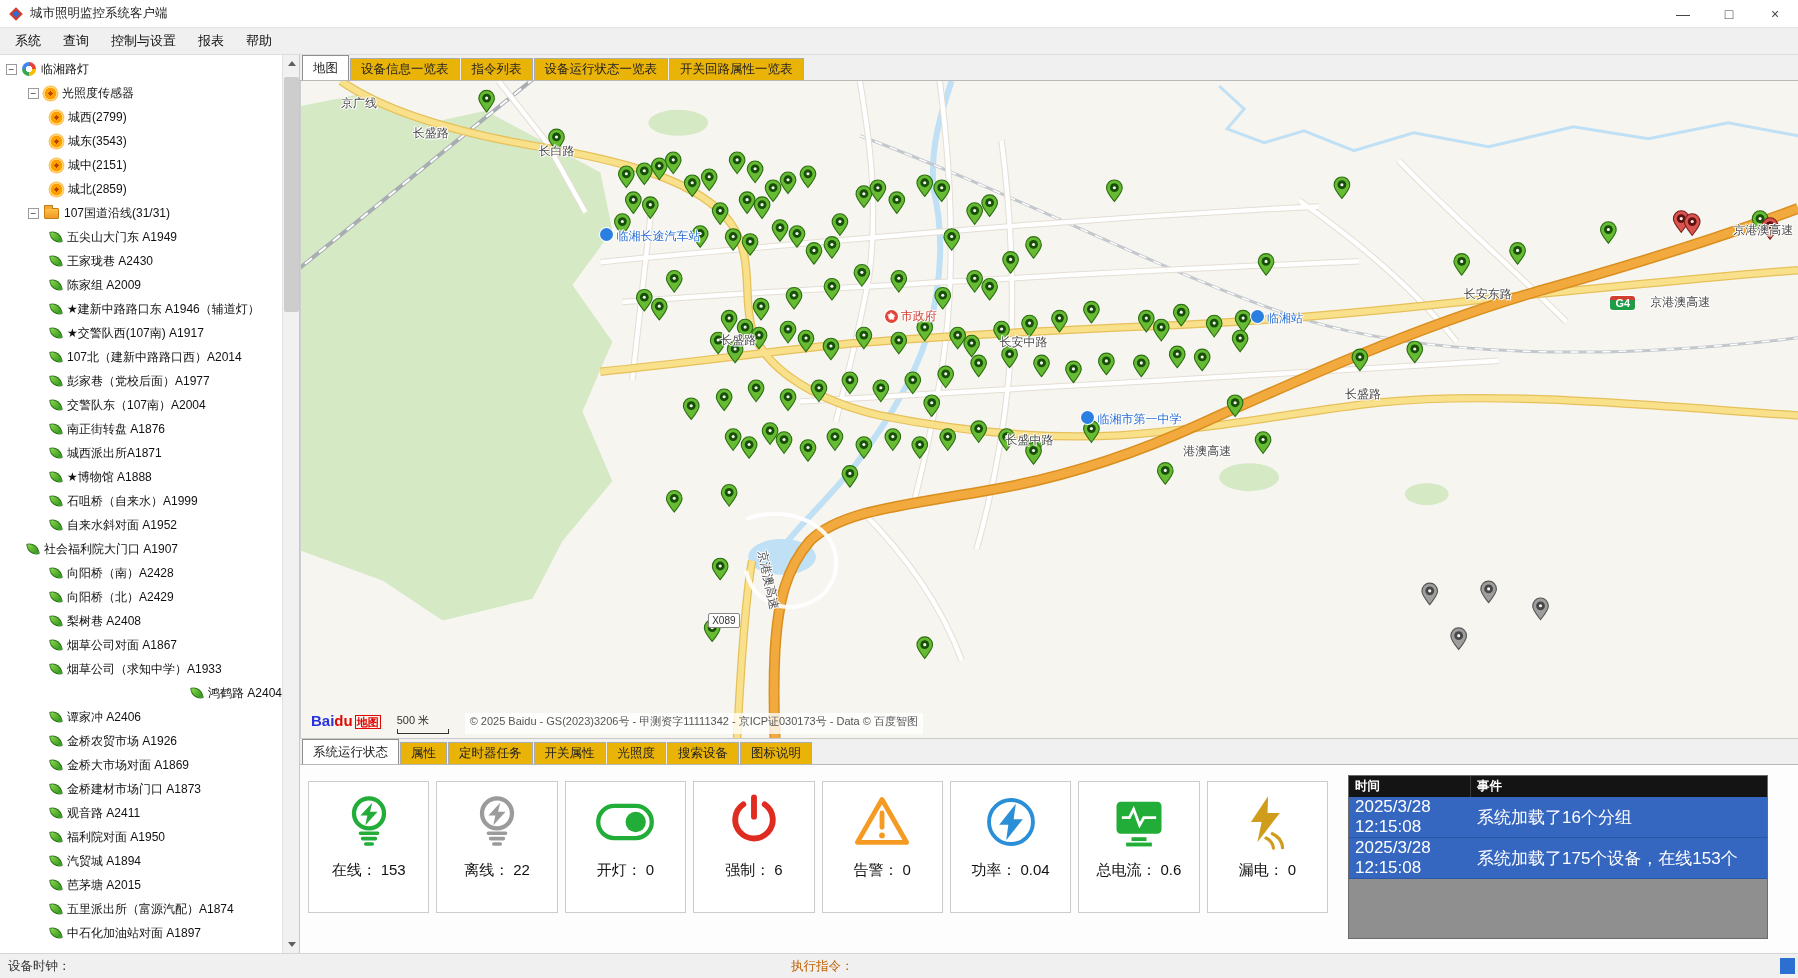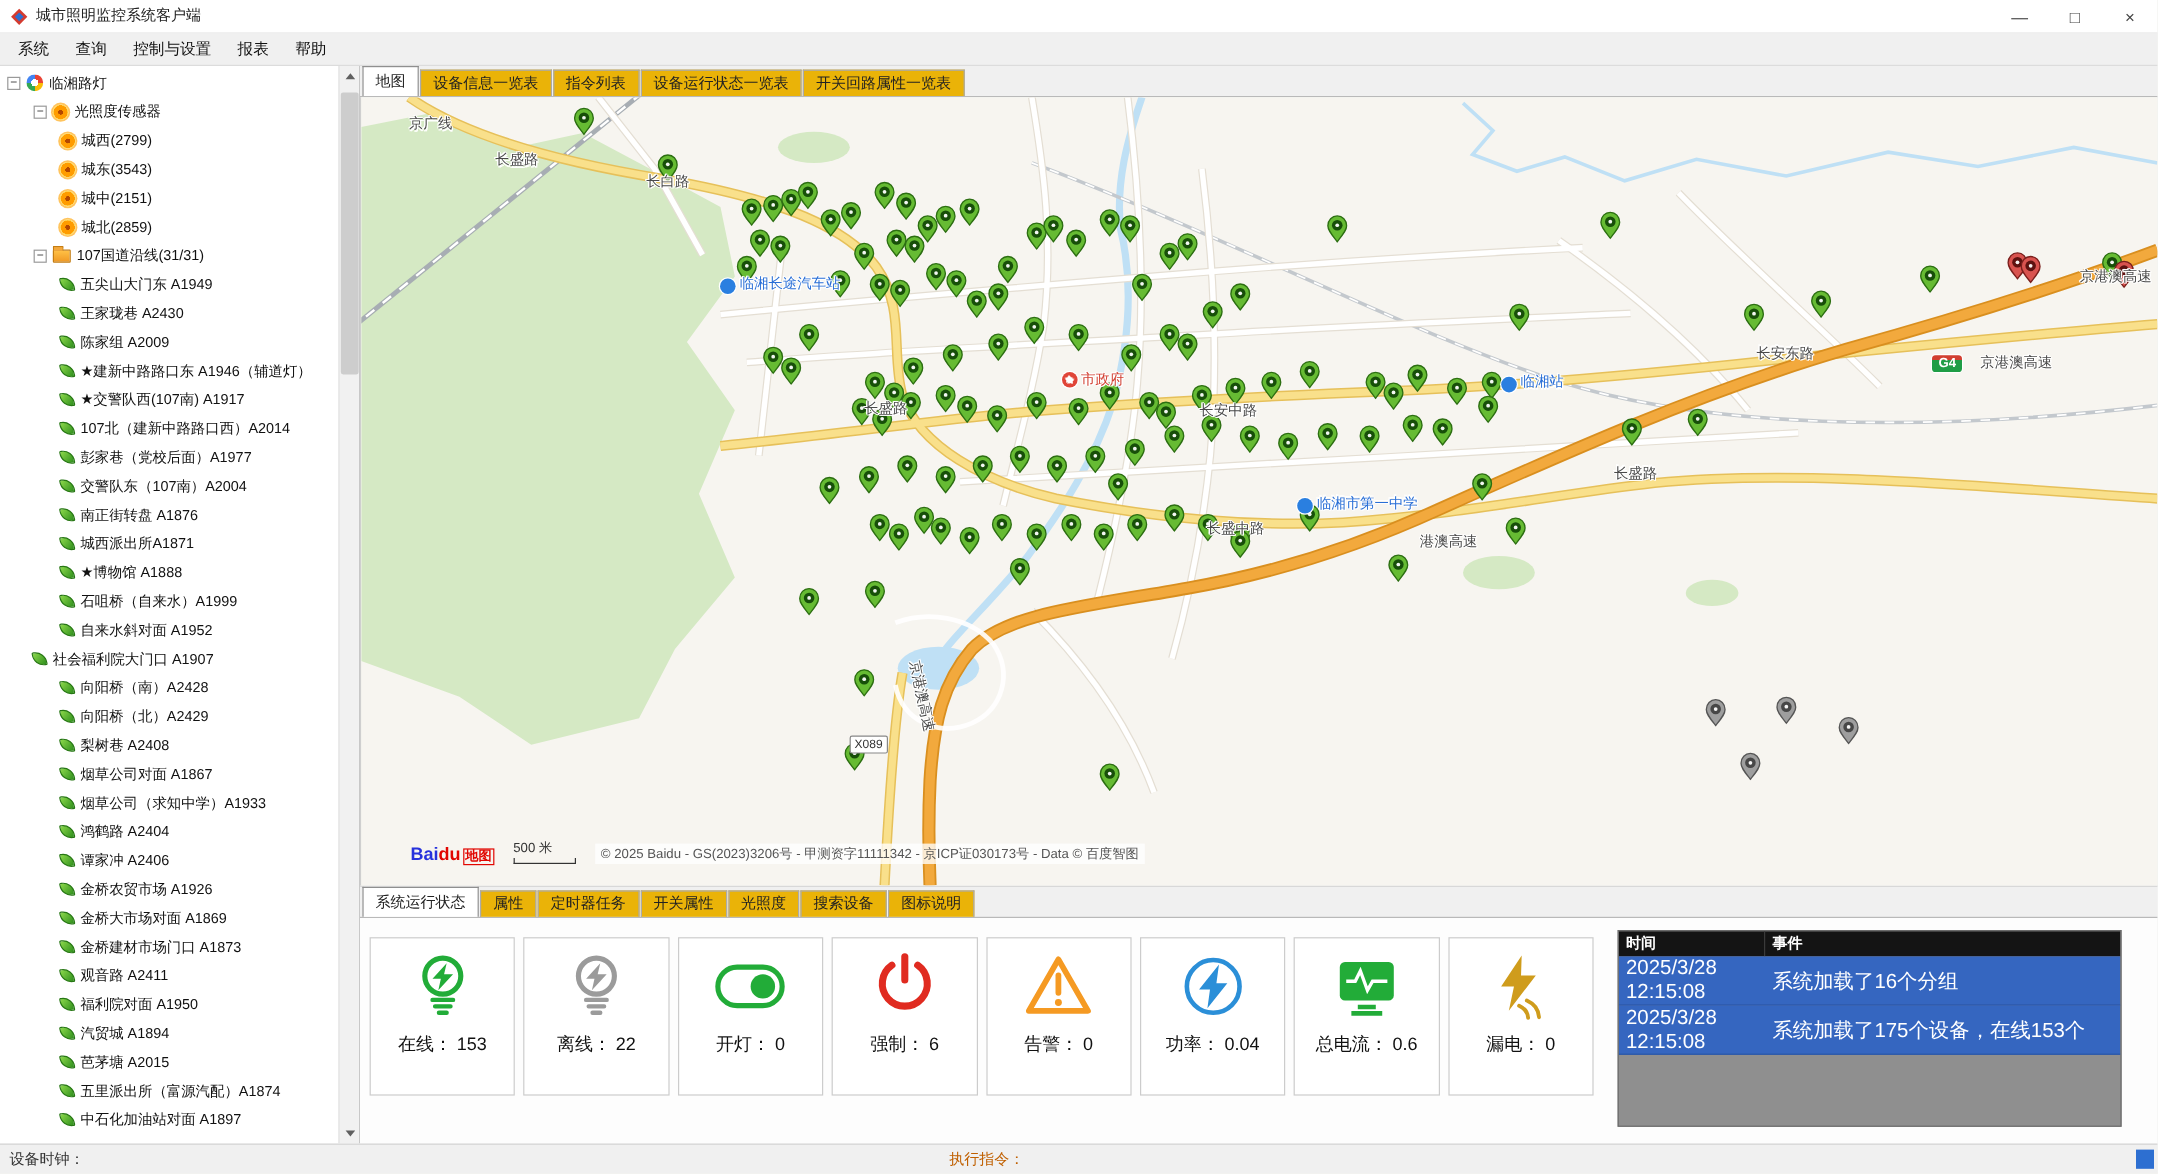--- a/index.html
+++ b/index.html
@@ -43,36 +43,36 @@
 .main{flex:1;display:flex;flex-direction:column;min-width:0;}
 .tabstrip{flex:0 0 26px;background:#f0f0f0;display:flex;align-items:flex-end;padding-left:2px;border-bottom:1px solid #b9b9b9;}
 .tab{padding:0 10px;font-size:12.5px;border:1px solid #ababab;border-bottom:none;background:#eab308;color:#222;margin-right:1px;height:22px;display:flex;align-items:center;cursor:default;}
 .tab.active{background:#fff;height:25px;border-color:#8f8f8f;font-weight:normal;}
 
 
 .map-area{flex:1;position:relative;overflow:hidden;background:#f7f5f0;min-height:0;border-left:1px solid #cfcfcf;}
 #mapSvg{position:absolute;inset:0;width:100%;height:100%;}
 #mapLabels{position:absolute;inset:0;pointer-events:none;}
 .mlabel{position:absolute;font-size:12px;color:#4a4a4a;text-shadow:-1px 0 #fff,1px 0 #fff,0 -1px #fff,0 1px #fff,1px 1px #fff,-1px -1px #fff;white-space:nowrap;}
-.mlabel.poi-blue{color:#2a6fd6;display:flex;align-items:flex-end;gap:3px;}
+.mlabel.poi-blue{color:#2a6fd6;display:flex;align-items:flex-start;gap:3px;}
 .mlabel.poi-red{color:#d23f31;display:flex;align-items:center;gap:3px;}
 .poi-ic{width:13px;height:13px;border-radius:50%;display:inline-flex;align-items:center;justify-content:center;font-size:8px;color:#fff;flex:0 0 13px;}
 .poi-ic.bus,.poi-ic.station,.poi-ic.school{background:#2a7fe0;box-shadow:0 0 0 1px #fff;}
 .poi-ic.gov{background:#e04538;box-shadow:0 0 0 1px #fff;}
 .mlabel.badge-green{background:linear-gradient(#d23f31 0 4px,#1f9d46 4px 100%);color:#fff;border-radius:3px;padding:1px 5px;font-size:11px;font-weight:bold;text-shadow:none;box-shadow:0 0 0 1px #fff;}
 .mlabel.badge-white{background:#fff;border:1px solid #888;border-radius:2px;padding:0 3px;font-size:10px;color:#333;text-shadow:none;line-height:13px;}
 .mlabel.road-vert{transform:rotate(78deg);transform-origin:left top;}
 .pin{cursor:pointer;}
 .pin.green path{fill:#66bb33;stroke:#2c6e12;stroke-width:1.2;}
 .pin.green .pi{fill:#174f09;}
 .pin.red path{fill:#d9534f;stroke:#7a1f1c;stroke-width:1.2;}
 .pin.red .pi{fill:#5e1210;}
 .pin.gray path{fill:#9e9e9e;stroke:#555;stroke-width:1.2;}
 .pin.gray .pi{fill:#474747;}
-.map-footer{position:absolute;left:10px;bottom:18px;display:flex;align-items:flex-end;gap:16px;pointer-events:none;margin-left:31px;}
+.map-footer{position:absolute;left:10px;bottom:4px;display:flex;gap:16px;pointer-events:none;}
 .blogo{font-size:15px;font-weight:bold;line-height:1;}
 .blogo .b1{color:#2732dc;}
 .blogo .b2{color:#e10601;}
 .blogo .b3{color:#e10601;font-size:11px;border:1px solid #e10601;padding:0 1px;margin-left:2px;font-weight:bold;}
 .scalebar{display:flex;flex-direction:column;font-size:11px;color:#333;}
 .scale-line{width:52px;height:5px;border:1px solid #333;border-top:none;margin-top:1px;}
 .attrib{font-size:11px;color:#555;background:rgba(255,255,255,.78);padding:1px 5px;}
 
 
 .bottom-panel{flex:0 0 215px;background:#f7f7f7;border-top:1px solid #c9c9c9;display:flex;flex-direction:column;}
@@ -226,21 +226,21 @@
             <span class="tlabel">梨树巷 A2408</span>
           </div>
           <div class="tree-row" style="padding-left: 50px;">
             <span class="ticon icon-leaf"></span>
             <span class="tlabel">烟草公司对面 A1867</span>
           </div>
           <div class="tree-row" style="padding-left: 50px; align-items: center;">
             <span class="ticon icon-leaf"></span>
             <span class="tlabel">烟草公司（求知中学）A1933</span>
           </div>
-          <div class="tree-row" style="padding-left: 50px;">
+          <div class="tree-row" style="padding-left: 50px; justify-content: flex-end;">
             <span class="ticon icon-leaf"></span>
             <span class="tlabel">鸿鹤路 A2404</span>
           </div>
           <div class="tree-row" style="padding-left: 50px;">
             <span class="ticon icon-leaf"></span>
             <span class="tlabel">谭家冲 A2406</span>
           </div>
           <div class="tree-row" style="padding-left: 50px;">
             <span class="ticon icon-leaf"></span>
             <span class="tlabel">金桥农贸市场 A1926</span>

